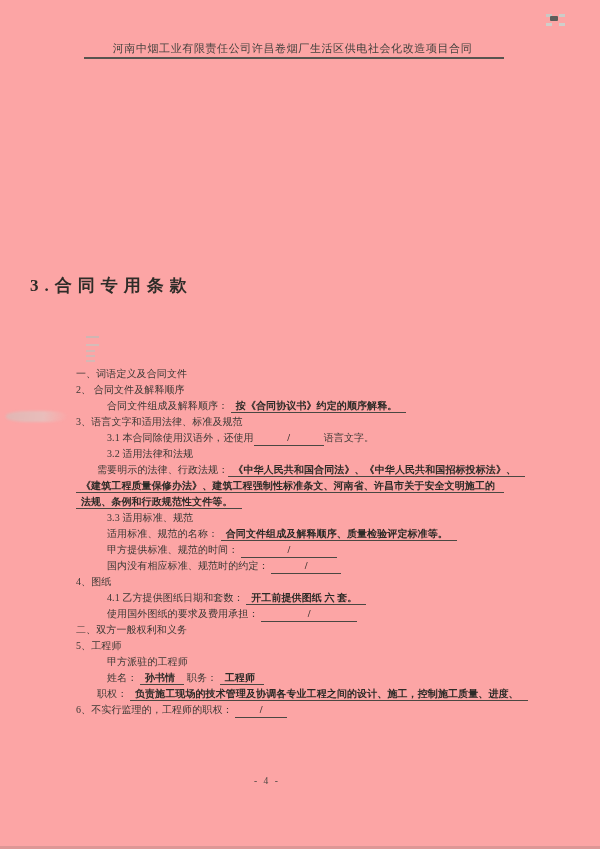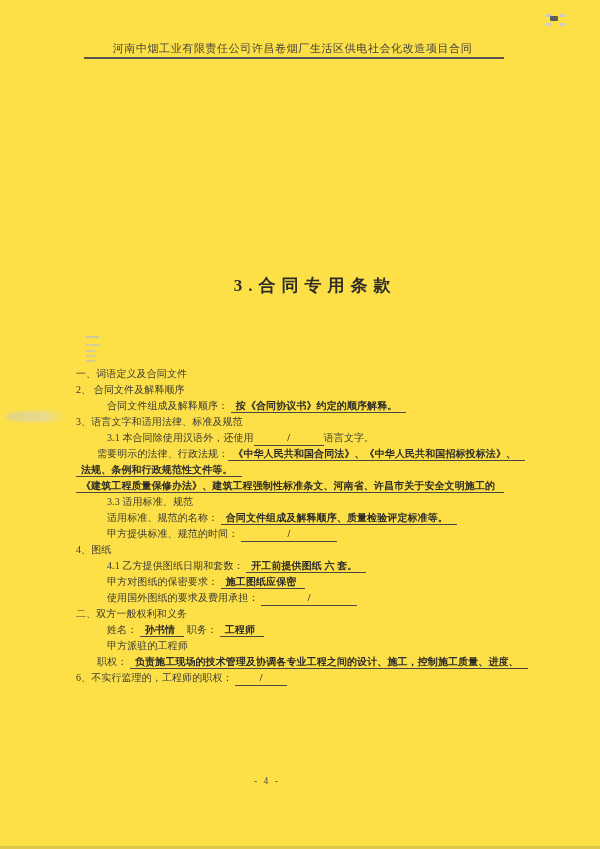--- a/index.html
+++ b/index.html
@@ -1,20 +1,20 @@
 <!DOCTYPE html>
 <html><head>
 <meta charset="utf-8">
 <style>
   html,body{margin:0;padding:0;background:#e8e8e6;}
   .page{
     position:relative;
     width:600px;height:849px;
     margin:0 auto;
-    background:#fde047;
+    background:#fca5a5;
     overflow:hidden;
     font-family:"Liberation Serif","DejaVu Serif",serif;
     color:#3a3834;
   }
   .page::after{
     content:"";position:absolute;left:0;bottom:0;width:100%;height:3px;
     background:rgba(90,90,85,0.18);
   }
   .header-title{
     position:absolute;top:41px;left:82px;width:421px;
@@ -41,21 +41,21 @@
     background:repeating-linear-gradient(180deg,#c2c2bd 0 2px,transparent 2px 5px);
     opacity:.65;filter:blur(0.6px);
   }
   .smudge-left{
     position:absolute;top:411px;left:6px;width:62px;height:11px;
     background:linear-gradient(95deg,#c7c7c2 0%,#d6d6d1 60%,transparent 100%);
     opacity:.5;filter:blur(1px);border-radius:40%;
   }
   .doc-title{
     position:absolute;top:274px;left:30px;width:570px;
-    text-align:center;font-size:17px;font-weight:bold;
+    text-align:left;font-size:17px;font-weight:bold;
     letter-spacing:6px;color:#2e2c28;white-space:nowrap;
   }
   .content{
     position:absolute;top:366px;left:76px;width:460px;
     font-size:10px;letter-spacing:0.1px;
   }
   .line{height:16px;line-height:15.5px;white-space:nowrap;}
   .ind-0{padding-left:0;}
   .ind-1{padding-left:31px;}
   .ind-2{padding-left:21px;}
@@ -92,32 +92,34 @@
   <div class="header-rule"></div>
 
   <div class="doc-title">3.合同专用条款</div>
 
   <div class="content">
       <div class="line ind-0"><span>一、词语定义及合同文件</span></div>
       <div class="line ind-0"><span>2、  合同文件及解释顺序</span></div>
       <div class="line ind-1"><span>合同文件组成及解释顺序： </span><span class="fill">按《合同协议书》约定的顺序解释。</span></div>
       <div class="line ind-0"><span>3、语言文字和适用法律、标准及规范</span></div>
       <div class="line ind-1"><span>3.1 本合同除使用汉语外，还使用</span><span class="slash m">/</span><span>语言文字。</span></div>
+      <div class="line ind-1"><span>3.2 适用法律和法规</span></div>
       <div class="line ind-2"><span>需要明示的法律、行政法规：</span><span class="fill">《中华人民共和国合同法》、《中华人民共和国招标投标法》、</span></div>
+      <div class="line ind-0"><span class="fill">《建筑工程质量保修办法》、建筑工程强制性标准条文、河南省、许昌市关于安全文明施工的</span></div>
       <div class="line ind-0"><span class="fill">法规、条例和行政规范性文件等。</span></div>
-      <div class="line ind-0"><span class="fill">《建筑工程质量保修办法》、建筑工程强制性标准条文、河南省、许昌市关于安全文明施工的</span></div>
       <div class="line ind-1"><span>3.3 适用标准、规范</span></div>
       <div class="line ind-1"><span>适用标准、规范的名称： </span><span class="fill">合同文件组成及解释顺序、质量检验评定标准等。</span></div>
       <div class="line ind-1"><span>甲方提供标准、规范的时间： </span><span class="slash l">/</span></div>
+      <div class="line ind-1"><span>国内没有相应标准、规范时的约定： </span><span class="slash m">/</span></div>
       <div class="line ind-0"><span>4、图纸</span></div>
       <div class="line ind-1"><span>4.1 乙方提供图纸日期和套数： </span><span class="fill">开工前提供图纸 六 套。</span></div>
-      <div class="line ind-1"><span>甲方对图纸的保密要求： </span><span class="fill">施工图纸应保密</span></div>
       <div class="line ind-1"><span>使用国外图纸的要求及费用承担： </span><span class="slash l">/</span></div>
       <div class="line ind-0"><span>二、双方一般权利和义务</span></div>
+      <div class="line ind-0"><span>5、工程师</span></div>
+      <div class="line ind-1"><span>甲方派驻的工程师</span></div>
       <div class="line ind-1"><span>姓名： </span><span class="fill">孙书情</span><span>  职务： </span><span class="fill">工程师</span></div>
-      <div class="line ind-1"><span>甲方派驻的工程师</span></div>
       <div class="line ind-2"><span>职权： </span><span class="fill">负责施工现场的技术管理及协调各专业工程之间的设计、施工，控制施工质量、进度、</span></div>
       <div class="line ind-0"><span>6、不实行监理的，工程师的职权： </span><span class="slash s">/</span></div>
     </div>
 
   <div class="page-num">- 4 -</div>
 
 </div>
 
 </body></html>

